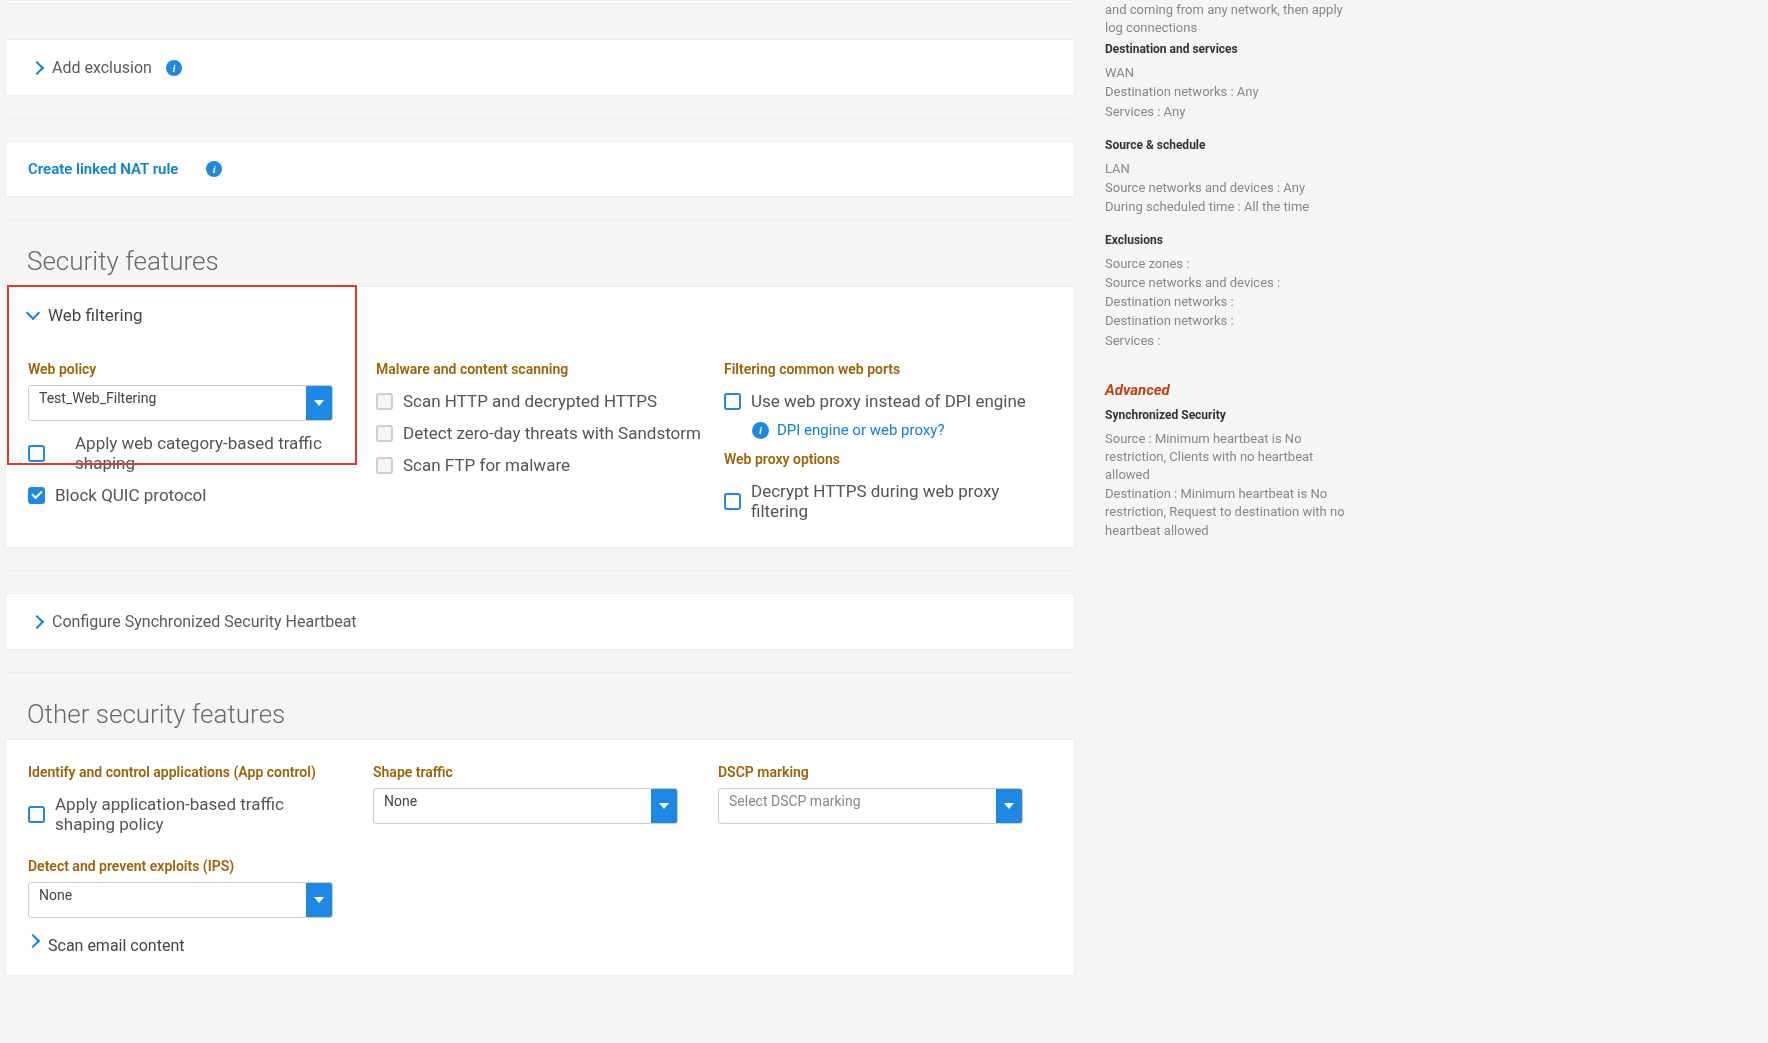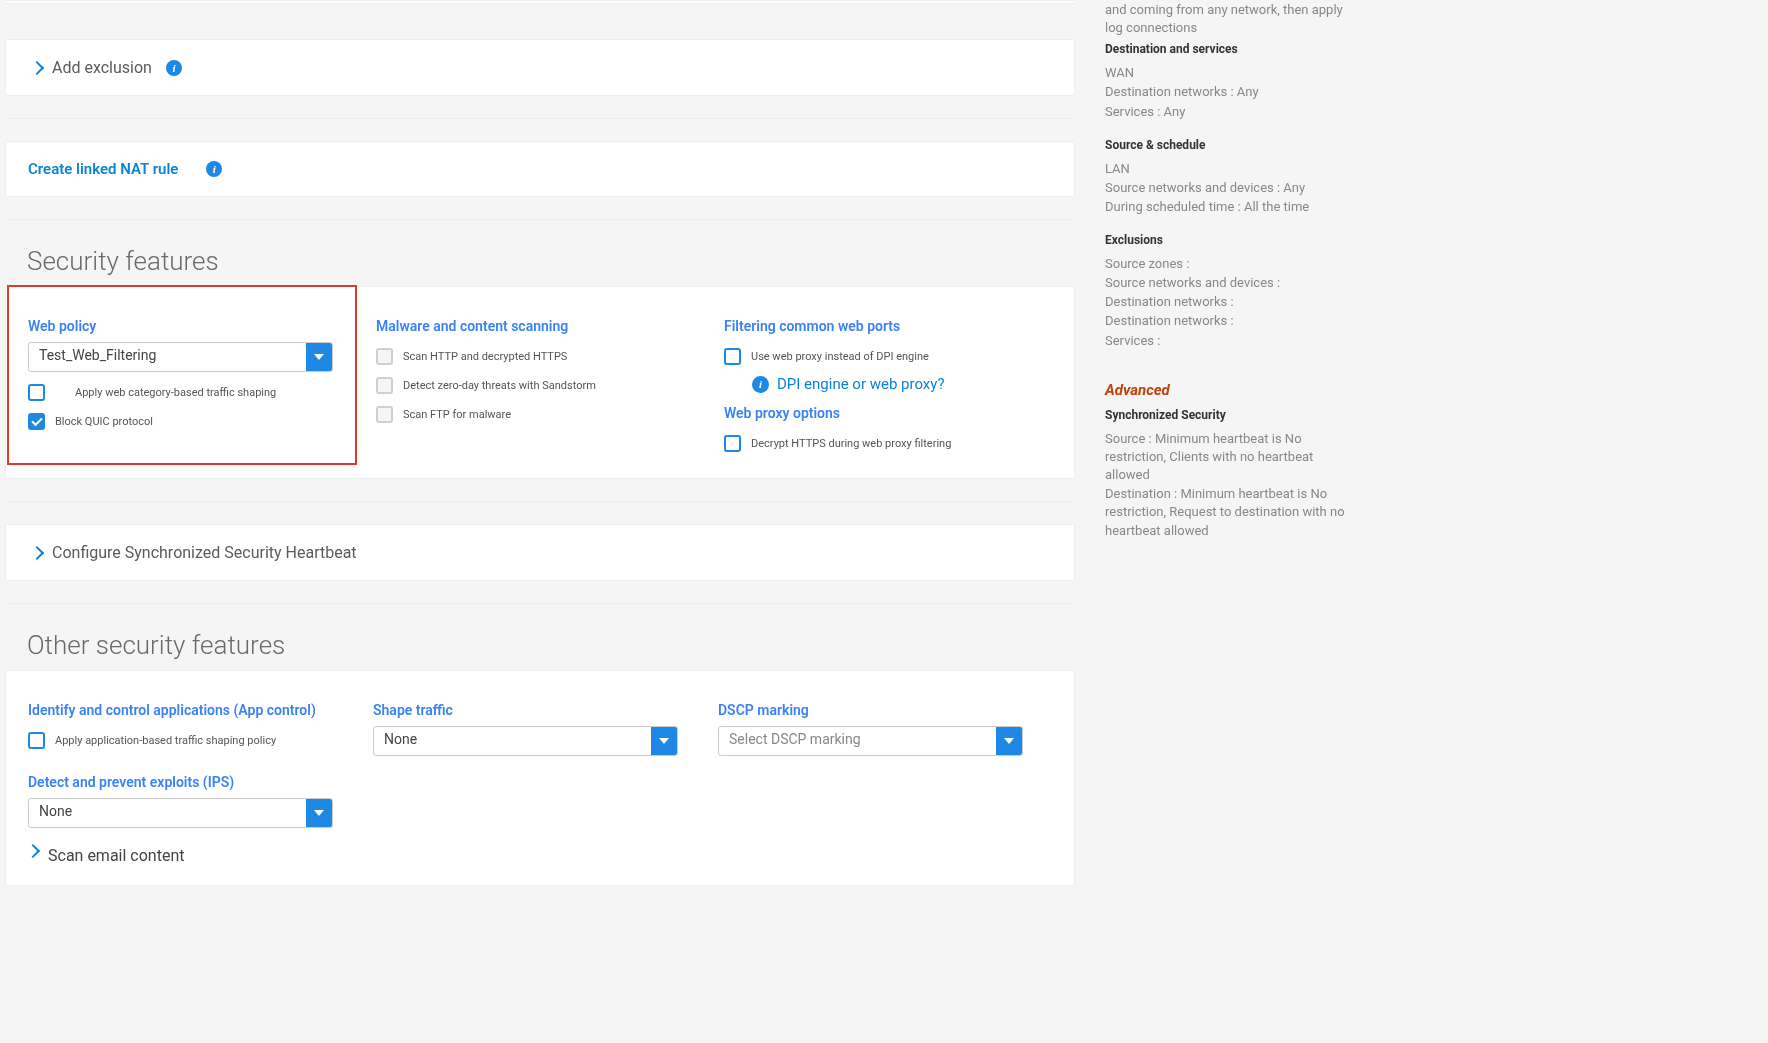--- a/index.html
+++ b/index.html
@@ -82,26 +82,26 @@
   .col { flex: 1; min-width: 0; }
   .highlight-box {
     position: absolute;
     border: 2.5px solid #e03a2f;
     pointer-events: none;
     z-index: 5;
   }
   .form-label {
     font-size: 14px;
     font-weight: 600;
-    color: #3b82f6;
-    margin: 27px 0 8px 0;
+    color: #a16207;
+    margin: 20px 0 8px 0;
   }
   .select-wrap {
     display: flex;
-    height: 30px;
+    height: 36px;
     border: 1px solid #ccc;
     border-radius: 3px;
     background: #fff;
     overflow: hidden;
     max-width: 305px;
   }
   .select-wrap .value {
     flex: 1;
     padding: 4px 10px;
     color: #444;
@@ -120,21 +120,21 @@
     width: 0; height: 0;
     border-left: 5px solid transparent;
     border-right: 5px solid transparent;
     border-top: 6px solid #fff;
   }
   .cb-row {
     display: flex;
     align-items: center;
     gap: 10px;
     padding: 6px 0;
-    font-size: 11px;
+    font-size: 17px;
     color: #555;
   }
   .cb {
     width: 17px; height: 17px;
     border: 2px solid #1e88e5;
     border-radius: 3px;
     display: inline-flex;
     align-items: center; justify-content: center;
     flex-shrink: 0;
     cursor: pointer;
@@ -208,20 +208,24 @@
 
   <div class="section-gap" style="height:22px;"></div>
   <div class="hr-light" style="margin:0 0;"></div>
   <div class="section-gap" style="height:20px;"></div>
 
   <div class="section-title">Security features</div>
 
   <div class="card wf-panel">
     <div class="highlight-box" style="left:1px; top:-2px; width:350px; height:180px;"></div>
 
+    <div class="expand-header">
+      <span class="chev down"></span>
+      <span>Web filtering</span>
+    </div>
 
     <div class="panel-body">
 
       <div class="col">
         <div class="form-label">Web policy</div>
         <div class="select-wrap">
           <div class="value">Test_Web_Filtering</div>
           <div class="dd-btn">
               <span class="caret"></span>
             </div>

